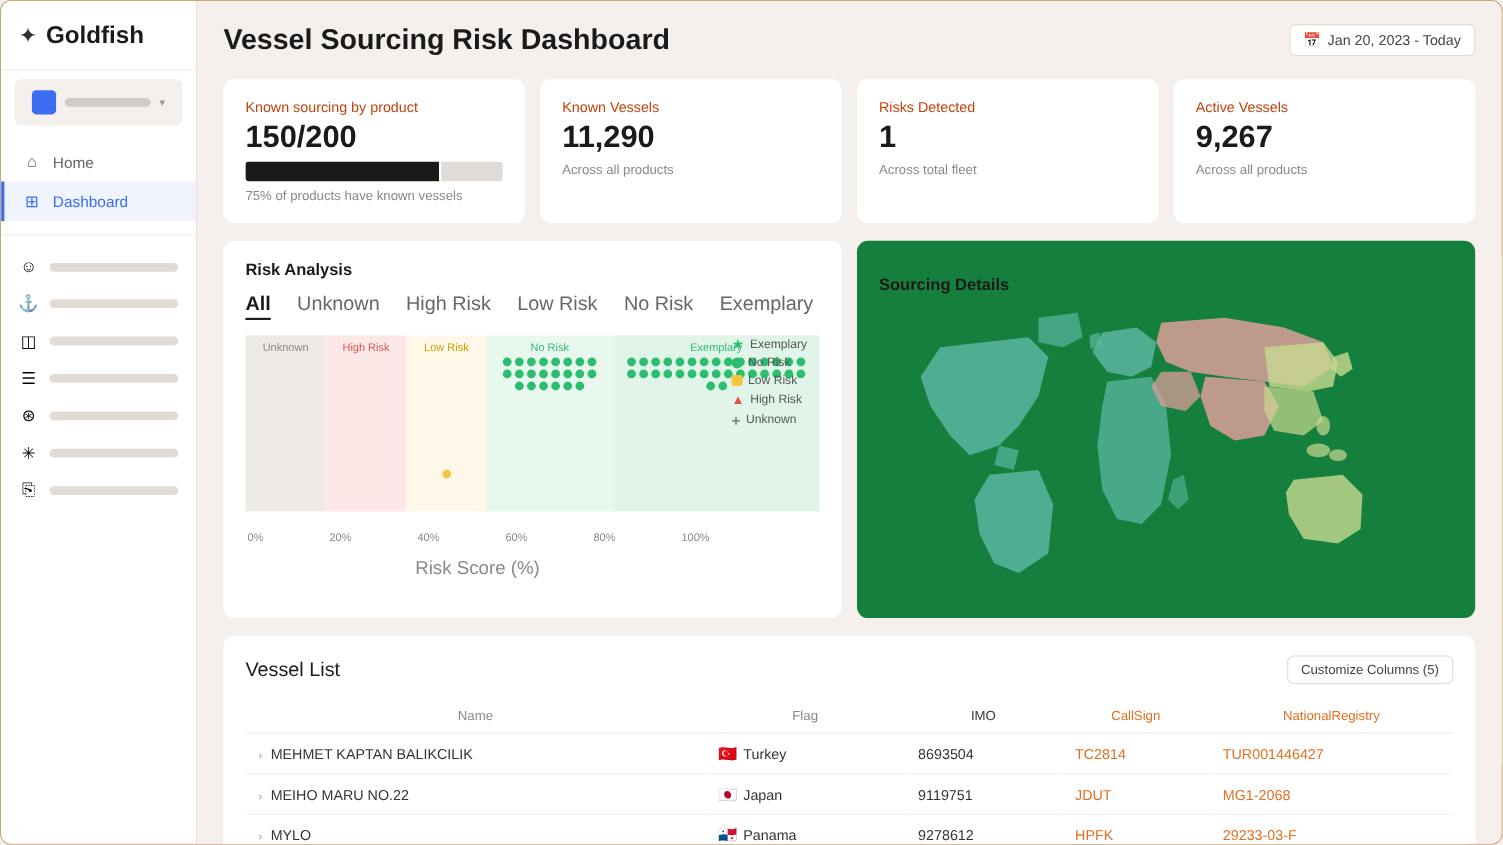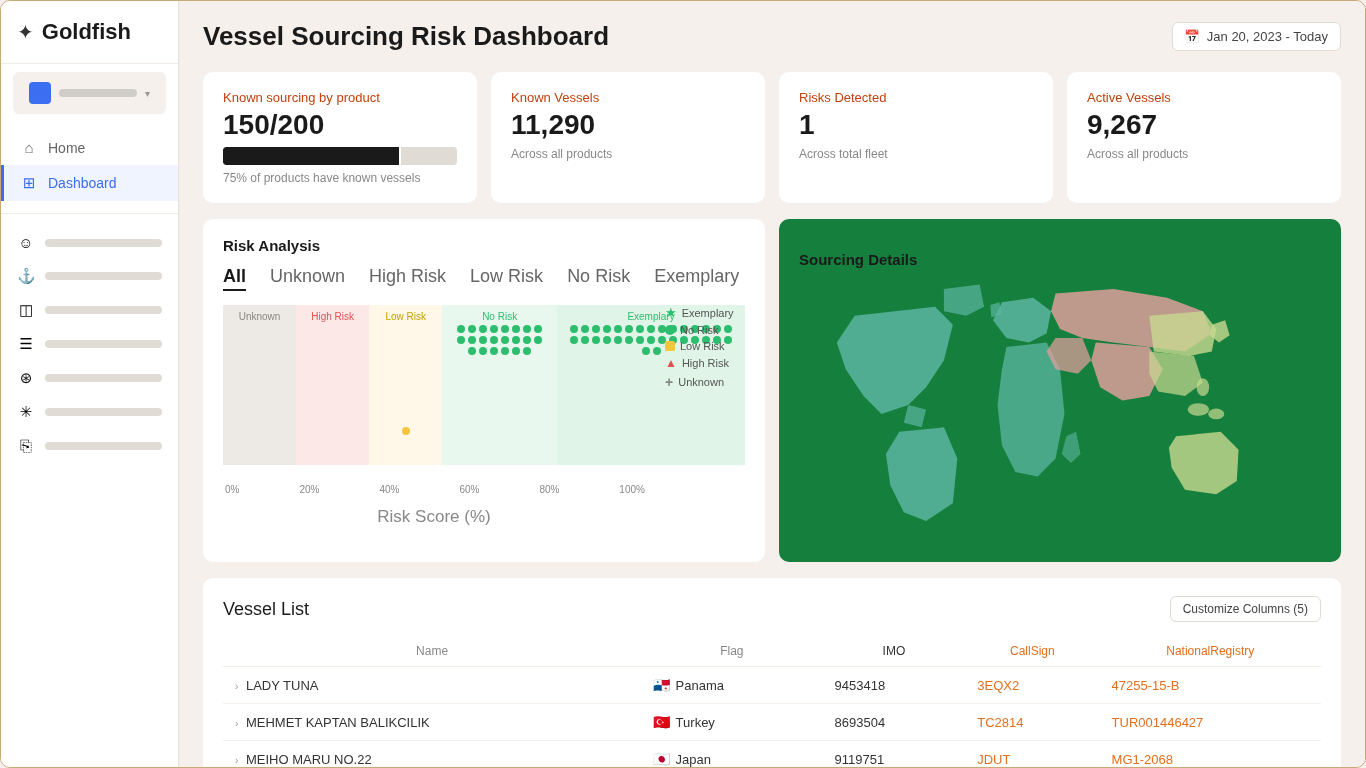--- a/index.html
+++ b/index.html
@@ -621,30 +621,20 @@
       <thead>
         <tr>
           <th>Name</th>
           <th>Flag</th>
           <th>IMO</th>
           <th style="color:#e07020;">CallSign</th>
           <th style="color:#e07020;">NationalRegistry</th>
         </tr>
       </thead>
       <tbody>
-        <tr>
-          <td><span class="expand-icon">›</span> <span>LADY TUNA</span></td>
-          <td><span class="flag-icon">
-                <span class="flag-emoji">🇵🇦</span> 
-                <span>Panama</span>
-              </span></td>
-          <td>9453418</td>
-          <td>3EQX2</td>
-          <td>47255-15-B</td>
-        </tr>
         <tr>
           <td><span class="expand-icon">›</span> <span>MEHMET KAPTAN BALIKCILIK</span></td>
           <td><span class="flag-icon">
                 <span class="flag-emoji">🇹🇷</span> 
                 <span>Turkey</span>
               </span></td>
           <td>8693504</td>
           <td>TC2814</td>
           <td>TUR001446427</td>
         </tr>

